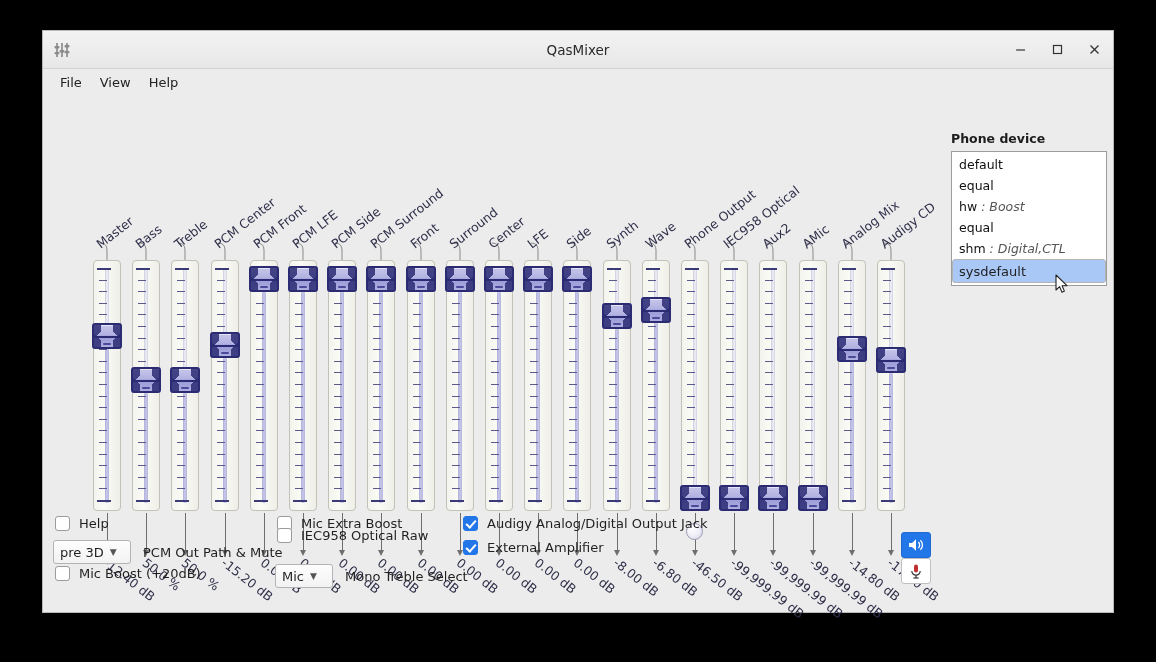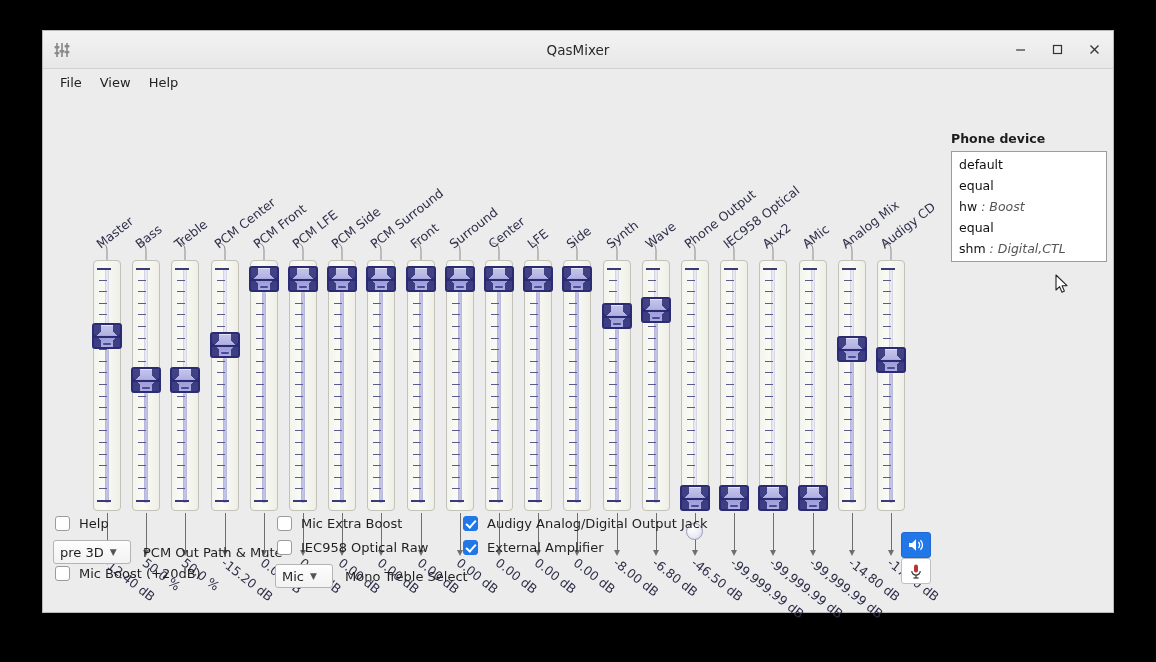--- a/index.html
+++ b/index.html
@@ -1034,20 +1034,23 @@
       </div>
 
     <div id="devpanel">
       <div id="devlabel">Phone device</div>
       <div id="devlist">
           <div class="devrow"><span>default</span></div>
           <div class="devrow"><span>equal</span></div>
           <div class="devrow"><span>hw</span><span class="sub"> : Boost</span></div>
           <div class="devrow"><span>equal</span></div>
           <div class="devrow"><span>shm</span><span class="sub"> : Digital,CTL</span></div>
+          <div class="devrow sel">
+            <span>sysdefault</span>
+          </div>
         </div>
       <div id="cursor">
         <svg width="14" height="20" viewBox="0 0 14 20">
           <path d="M1 1 L1 16 L4.6 12.6 L7 18.2 L9.4 17.1 L7.1 11.8 L12 11.6 Z" fill="#fff" stroke="#222" stroke-width="1.1" stroke-linejoin="round"></path>
         </svg>
       </div>
     </div>
 
     <div id="controls">
 
@@ -1067,21 +1070,21 @@
       <div class="ctl" style="left:12px; top:54px;">
         <div class="cb"></div>
         <div class="cl">Mic Boost (+20dB)</div>
       </div>
 
       <div class="ctl" style="left:234px; top:4px;">
         <div class="cb"></div>
         <div class="cl">Mic Extra Boost</div>
       </div>
 
-      <div class="ctl" style="left:234px; top:28px;">
+      <div class="ctl" style="left:234px; top:16px;">
         <div class="cb"></div>
         <div class="cl">IEC958 Optical Raw</div>
       </div>
 
       <div class="ctl" style="left:232px; top:52px;">
         <div class="sel" style="width:58px;">
           <span>Mic</span>
           <span class="cv">▼</span>
         </div>
         <div class="txt" style="margin-left:12px;">Mono Treble Select</div>

